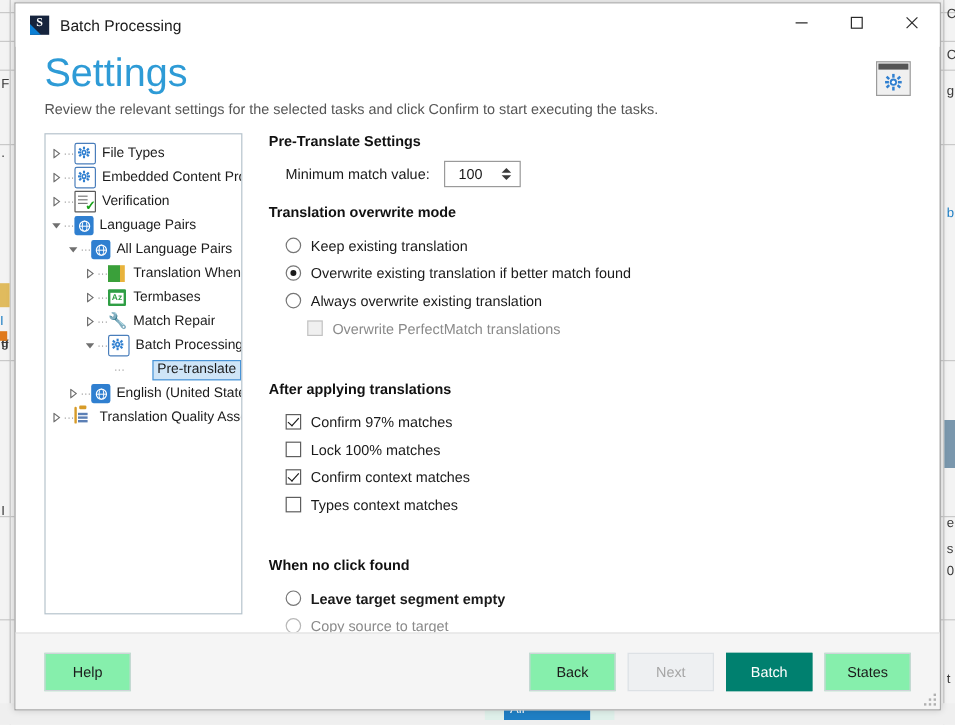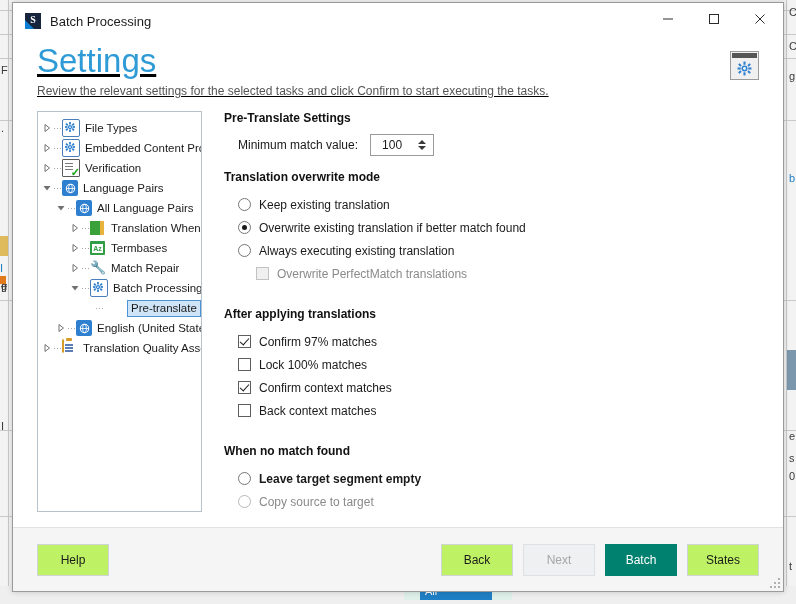--- a/index.html
+++ b/index.html
@@ -110,21 +110,20 @@
   }
   .win-btn svg { display: block; }
 
   
   .header {
     flex: 0 0 auto;
     padding: 2px 24px 0 24px;
     position: relative;
     height: 72px;
     box-sizing: border-box;
-    text-decoration: underline;
   }
   .page-title {
     font-size: 33px;
     color: #2e9bd6;
     font-weight: normal;
     line-height: 40px;
     margin: 0;
     letter-spacing: 0px;
   }
   .page-subtitle {
@@ -239,21 +238,21 @@
     font-size: 12px;
     color: #1a1a1a;
     min-width: 0;
   }
   .group-title {
     font-weight: bold;
     font-size: 12px;
     color: #111111;
     margin: 0 0 9px 0;
   }
-  .group-title.spaced { margin-top: 22px; }
+  .group-title.spaced { margin-top: 32px; }
   .field-row {
     display: flex;
     align-items: center;
     margin-left: 14px;
     margin-bottom: 14px;
   }
   .field-label { font-size: 12px; color:#1a1a1a; margin-right: 12px; }
   .spinner {
     width: 64px; height: 22px;
     border: 1px solid #9a9a9a;
@@ -346,21 +345,21 @@
     display: flex;
     align-items: center;
     padding: 0 24px;
     box-sizing: border-box;
     position: relative;
   }
   .btn {
     height: 32px;
     min-width: 72px;
     padding: 0 10px;
-    background: #bef264;
+    background: #86efac;
     border: 1px solid #cfd4d9;
     color: #1a1a1a;
     font-size: 12px;
     font-family: "Liberation Sans", sans-serif;
     box-sizing: border-box;
     cursor: default;
     display: flex;
     align-items: center;
     justify-content: center;
   }
@@ -691,21 +690,21 @@
           <div class="opt">
             <span class="radio"></span>
             <span class="lbl">Keep existing translation</span>
           </div>
           <div class="opt">
             <span class="radio checked"></span>
             <span class="lbl">Overwrite existing translation if better match found</span>
           </div>
           <div class="opt">
             <span class="radio"></span>
-            <span class="lbl">Always executing existing translation</span>
+            <span class="lbl">Always overwrite existing translation</span>
           </div>
         </div>
       <div class="opt indent disabled">
         <span class="cbx disabled"></span>
         <span class="lbl">Overwrite PerfectMatch translations</span>
       </div>
 
       <div class="group-title spaced">After applying translations</div>
       <div id="after-checkboxes">
           <div class="opt">
@@ -715,25 +714,25 @@
           <div class="opt">
             <span class="cbx"></span>
             <span class="lbl">Lock 100% matches</span>
           </div>
           <div class="opt">
             <span class="cbx checked"></span>
             <span class="lbl">Confirm context matches</span>
           </div>
           <div class="opt">
             <span class="cbx"></span>
-            <span class="lbl">Back context matches</span>
-          </div>
-        </div>
-
-      <div class="group-title spaced">When no match found</div>
+            <span class="lbl">Types context matches</span>
+          </div>
+        </div>
+
+      <div class="group-title spaced">When no click found</div>
       <div id="no-match-options">
           <div class="opt bold">
             <span class="radio"></span>
             <span class="lbl">Leave target segment empty</span>
           </div>
           <div class="opt muted">
             <span class="radio light"></span>
             <span class="lbl">Copy source to target</span>
           </div>
         </div>

